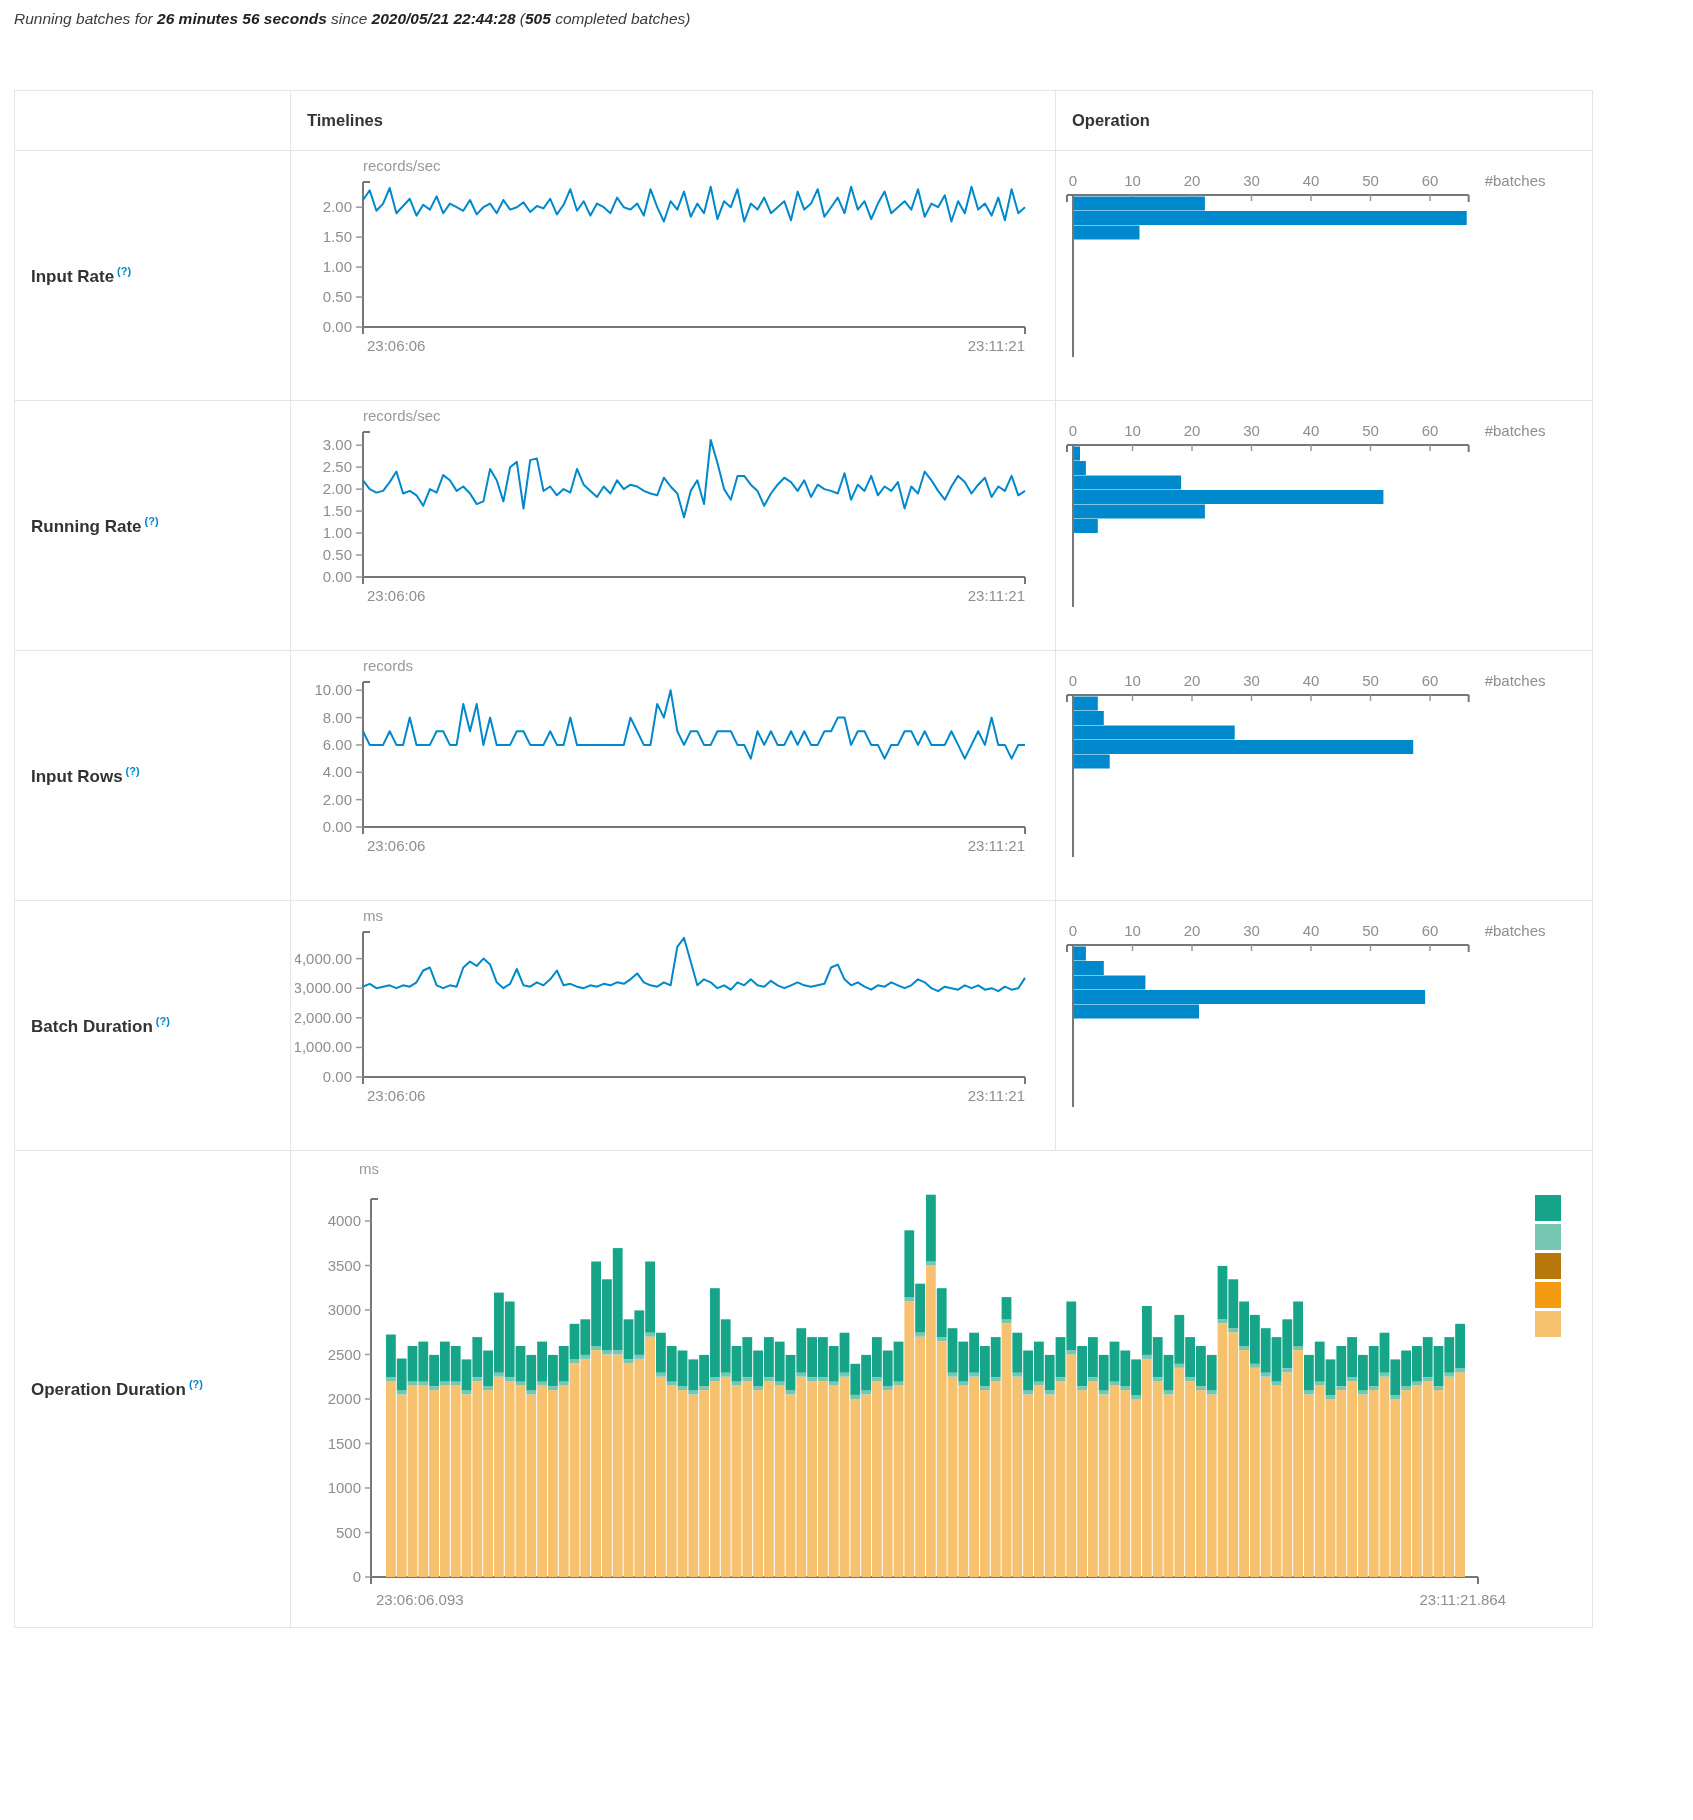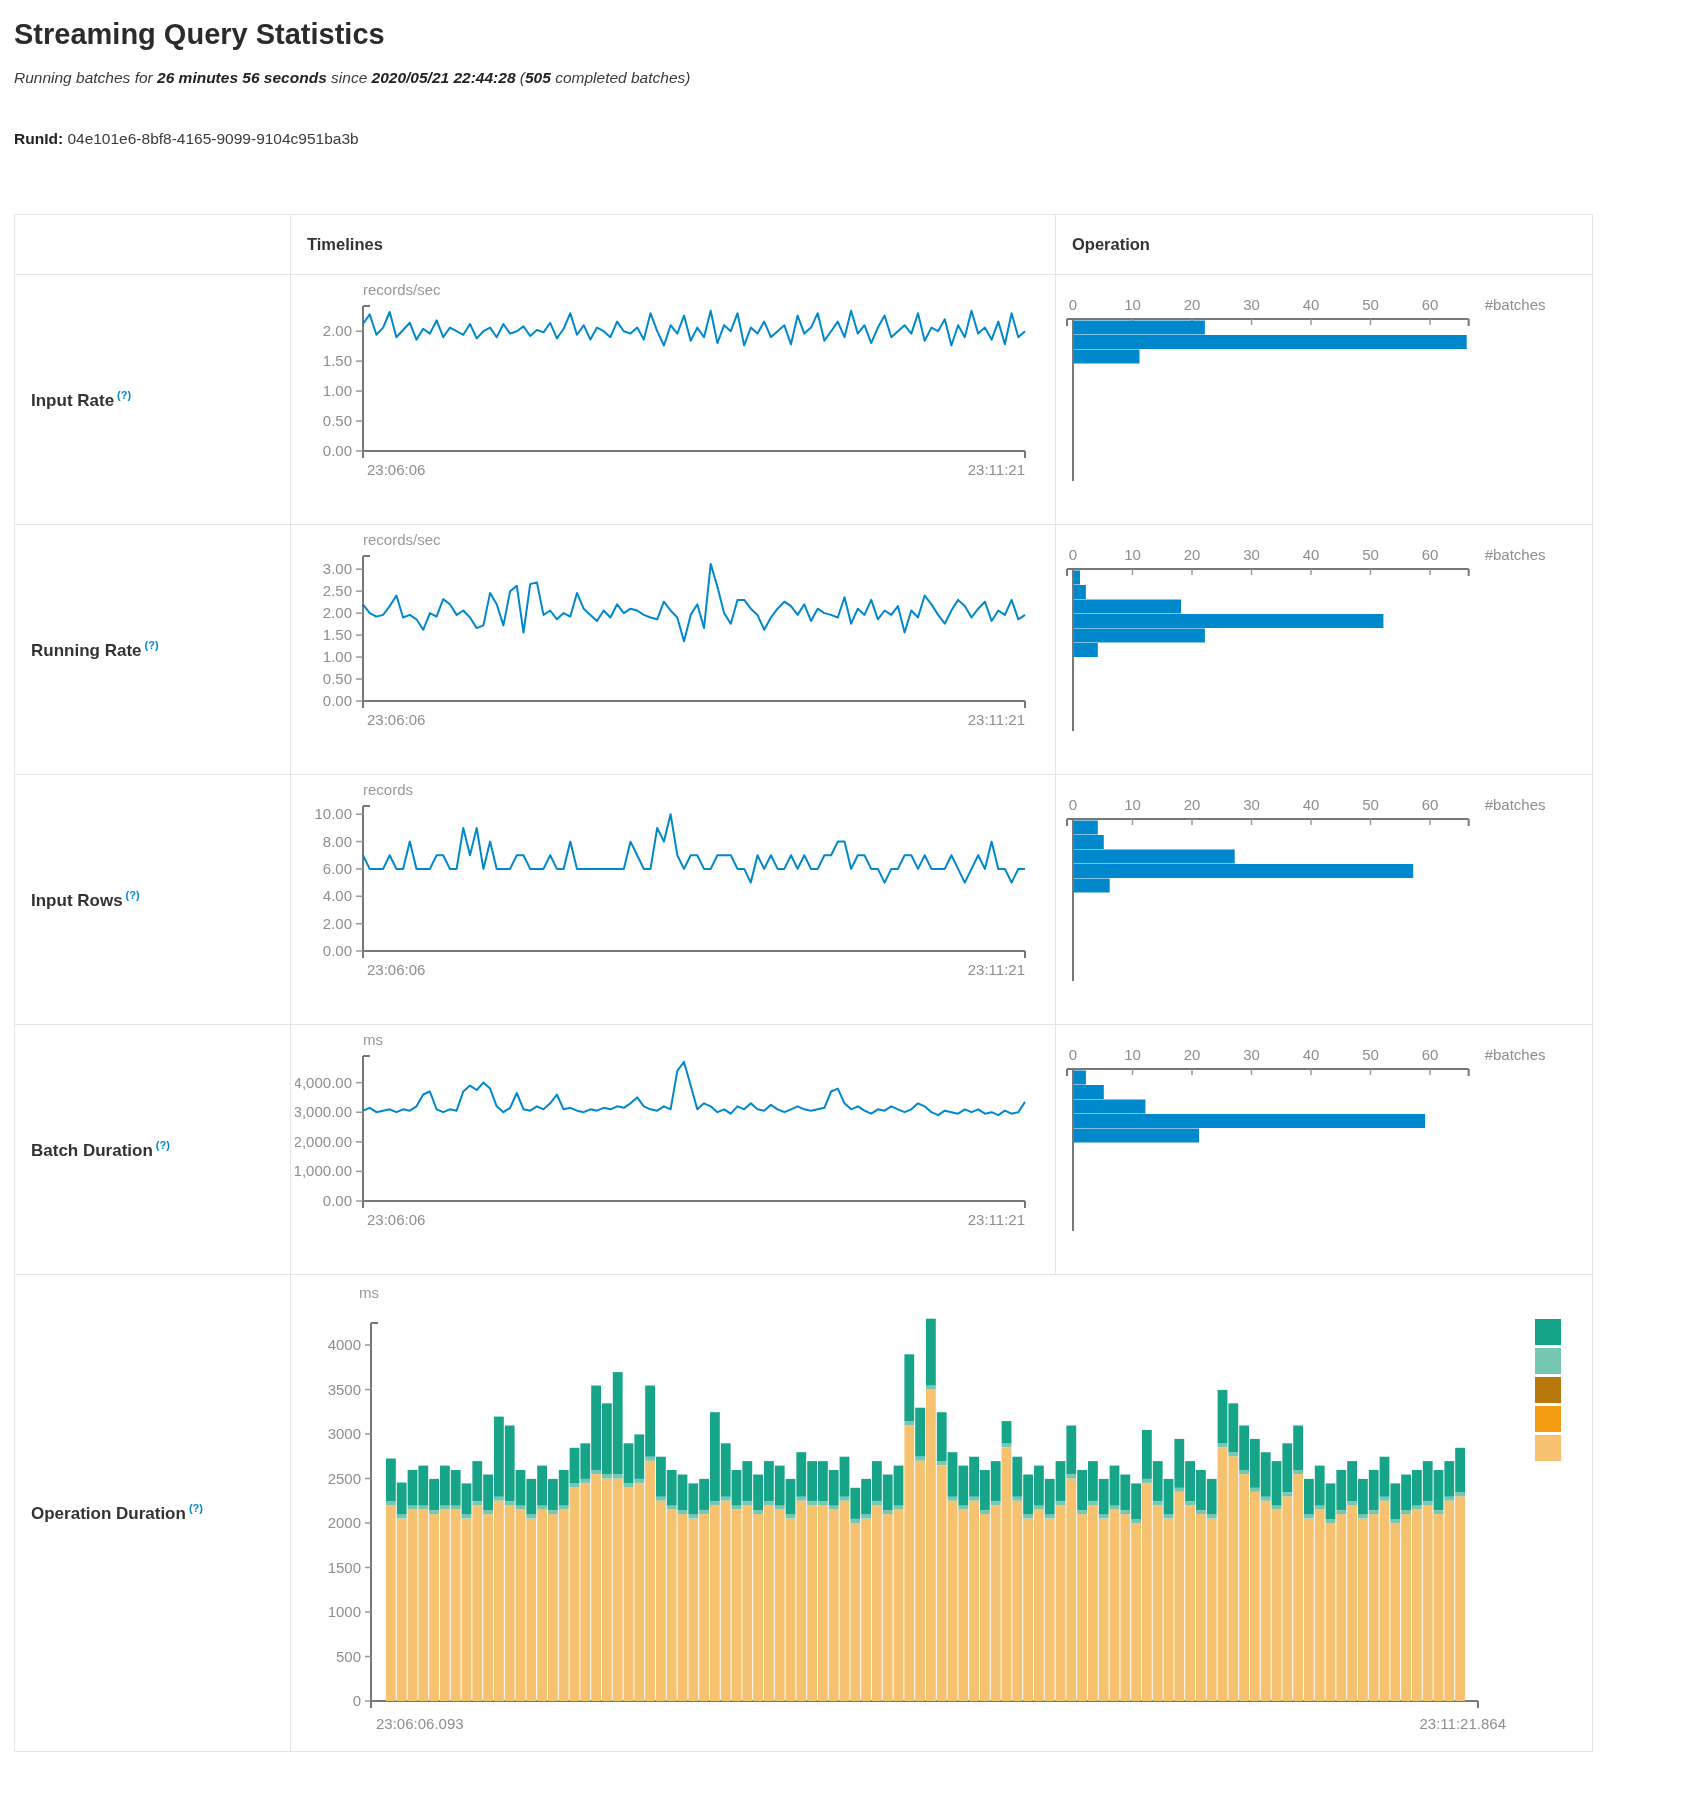--- a/index.html
+++ b/index.html
@@ -20,26 +20,24 @@
   svg { display:block; }
   svg text { font-family:"Liberation Sans", sans-serif; }
   .unit-label { fill:#999999; font-size:15px; }
   .tick-label { fill:#8e8e8e; font-size:15px; }
   .time-label { fill:#8e8e8e; font-size:15px; }
 </style>
 </head>
 <body>
 
 <div class="page">
-  <h1>Streaming Query Statistics</h1>
 
   <p class="subtitle"><span>Running batches for </span><b>26 minutes 56 seconds</b><span> since </span><b>2020/05/21 22:44:28</b><span> (</span><b>505</b><span> completed batches)</span></p>
 
   <div class="meta">
-    <p><b>RunId:</b> <span>04e101e6-8bf8-4165-9099-9104c951ba3b</span></p>
   </div>
 
   <table class="stats">
     <colgroup>
         <col style="width:276px">
         <col style="width:765px">
         <col style="width:537px">
       </colgroup>
     <thead>
       <tr>

